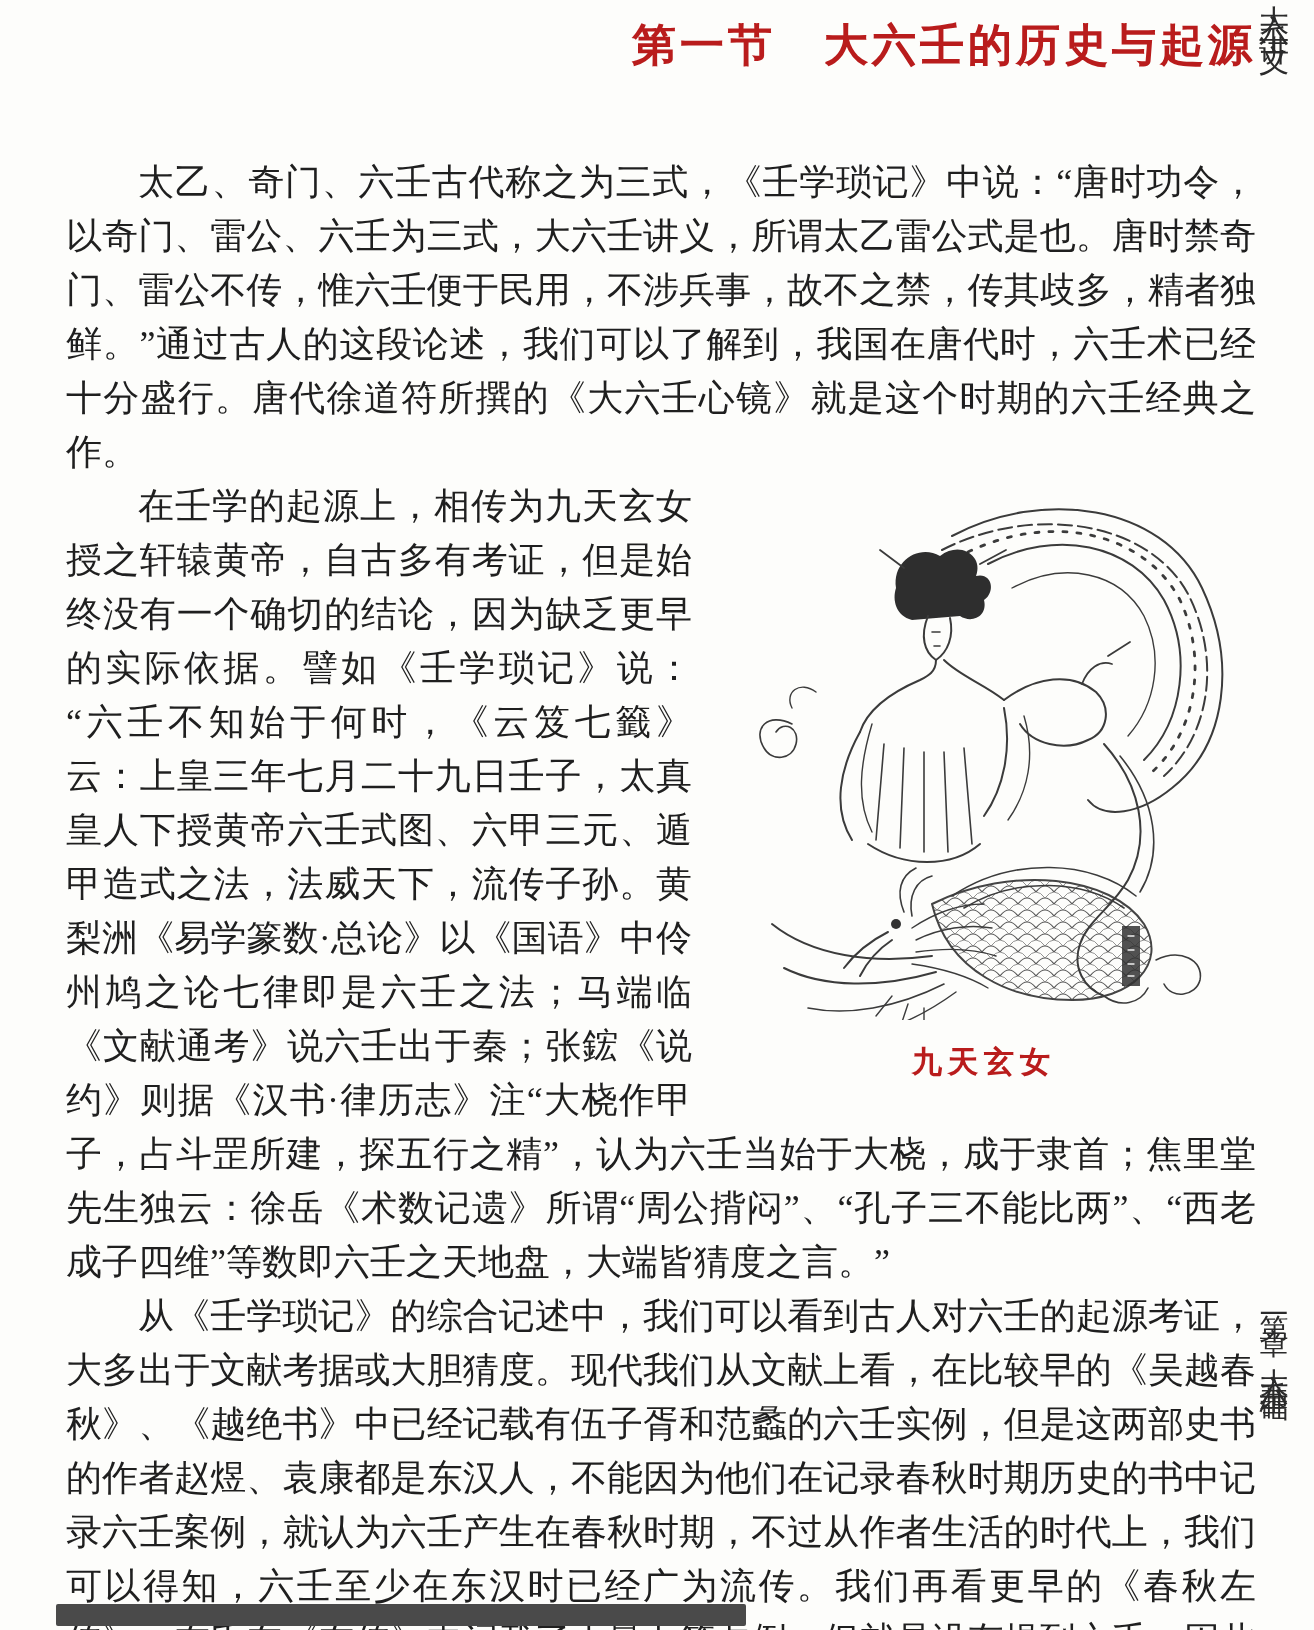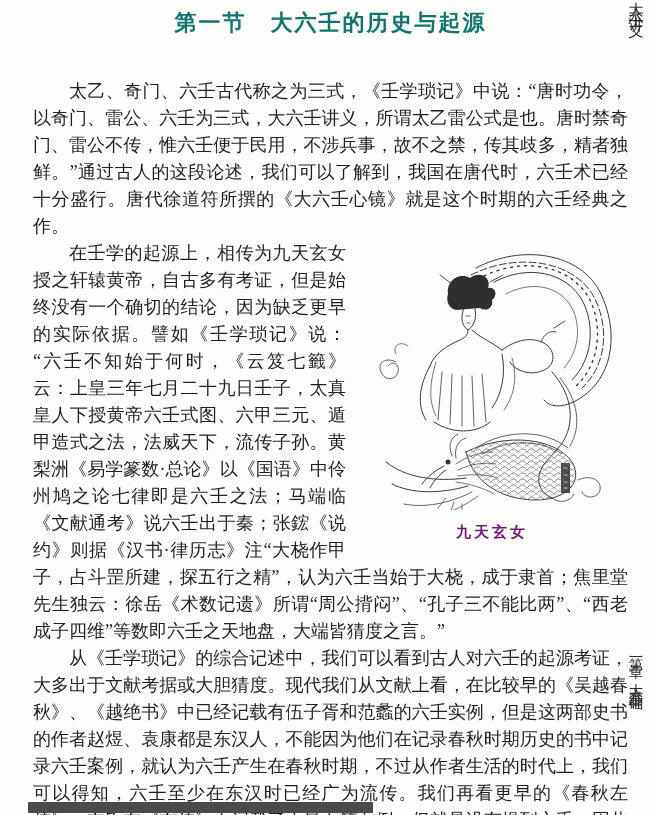--- a/index.html
+++ b/index.html
@@ -8,25 +8,25 @@
     width:657px;height:815px;
     background:#fdfdfb;
     overflow:hidden;
     font-family:"Liberation Serif", serif;
     color:#1f1f1f;
   }
   .title{
     position:absolute;
     left:33px;top:8px;width:595px;
     margin:0;
-    text-align:center;
+    text-align:right;
     font-size:22px;
     font-weight:600;
     letter-spacing:2px;
-    color:#0f766e;
+    color:#b91c1c;
   }
   .content{
     position:absolute;
     left:33px;top:78px;width:595px;
     font-size:18px;
     line-height:27px;
     text-align:justify;
     color:#1f1f1f;
   }
   .content p{margin:0;text-indent:2em;}
@@ -36,21 +36,21 @@
     margin:2px 0 6px 10px;
     text-align:center;
   }
   figure.illustration svg{display:block;}
   figure.illustration figcaption{
     margin-top:8px;
     font-family:"Liberation Sans", sans-serif;
     font-weight:700;
     font-size:15px;
     letter-spacing:3px;
-    color:#701a75;
+    color:#b91c1c;
   }
   .margin-label{
     position:absolute;
     writing-mode:vertical-rl;
     text-orientation:upright;
     color:#2a2a2a;
     font-family:"Liberation Serif", serif;
   }
   .margin-label.top{
     right:12px;top:-10px;

